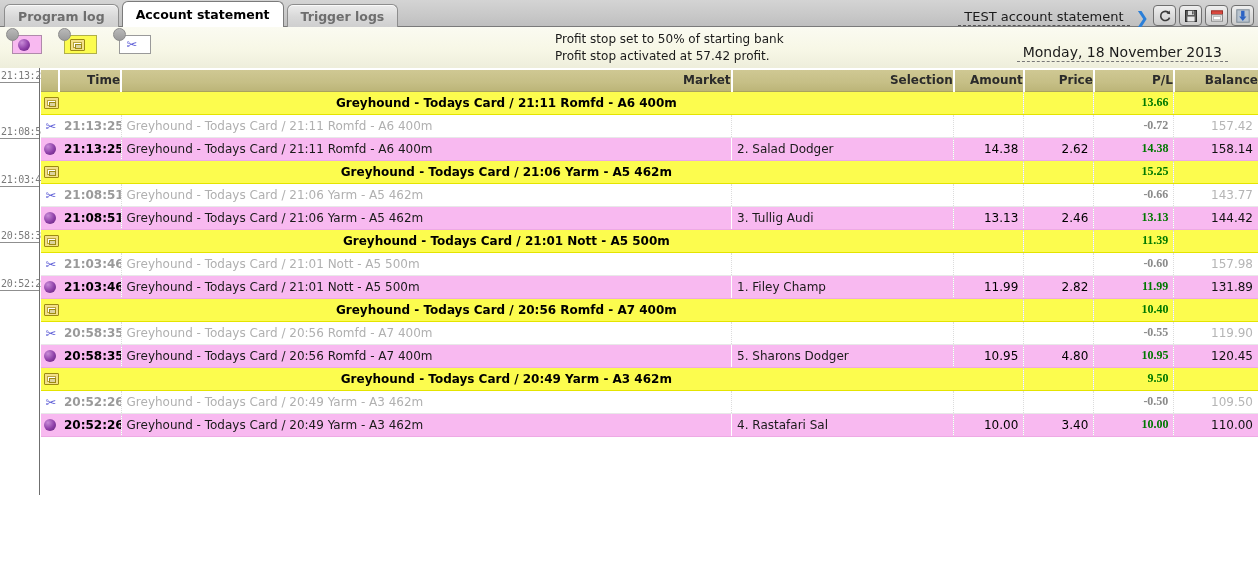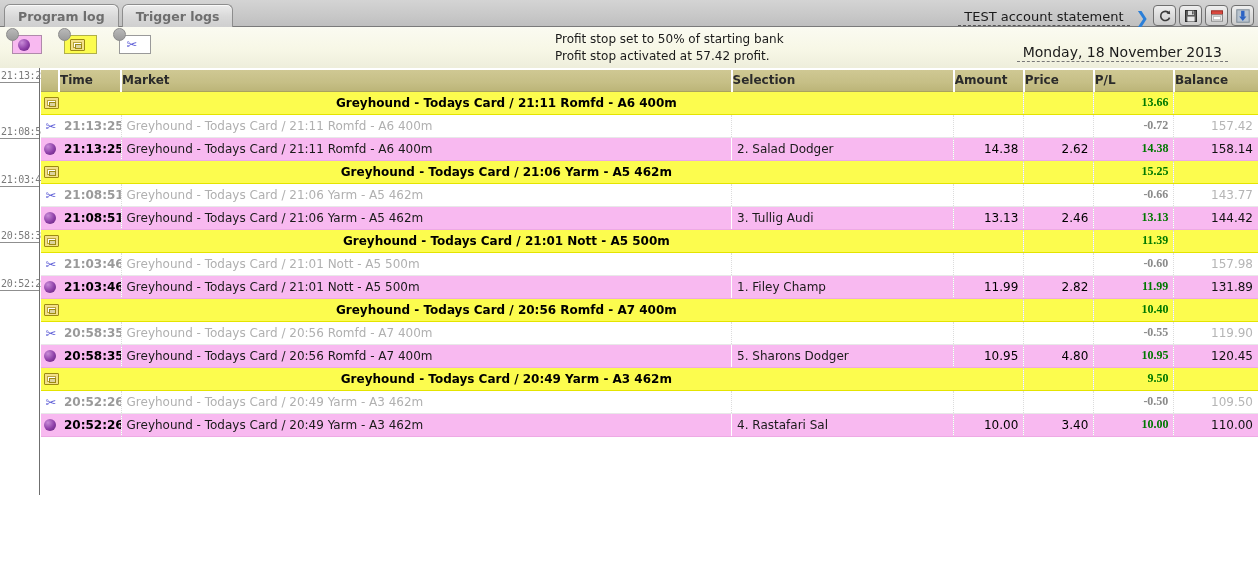--- a/index.html
+++ b/index.html
@@ -115,21 +115,21 @@
 
   
   .grid{position:absolute;left:41px;top:70px;width:1217px;}
   table.stmt{border-collapse:collapse;width:1217px;table-layout:fixed;font-size:12px;}
   table.stmt th{
     height:21px;
     background:linear-gradient(to bottom,#cfc893 0%,#c6bf86 60%,#bcb578 100%);
     color:#2b2b2b;font-weight:bold;font-size:12px;
     border-right:2px solid #ffffff;
     border-bottom:1px solid #a9a25f;
-    text-align:left;padding:0;
+    text-align:right;padding:0;
     box-sizing:border-box;
     margin-top:16px;
   }
   table.stmt th:last-child{border-right:none;}
   table.stmt td{
     height:23px;padding:0 5px;
     border-bottom:1px solid #e8e8e8;
     border-right:1px dotted #dcdcdc;
     box-sizing:border-box;white-space:nowrap;overflow:hidden;
   }
@@ -187,20 +187,21 @@
   }
 </style>
 </head>
 <body>
 
 <div class="app">
 
   <div class="tabbar">
     <div class="tabs" id="tabs">
         <div class="tab">Program log</div>
+        <div class="tab active">Account statement</div>
         <div class="tab">Trigger logs</div>
       </div>
 
     <div class="tabbar-right">
       <span class="test-title">TEST account statement</span>
       <span class="chev">❯</span>
 
       <div class="tbtn">
         <svg width="14" height="14" viewBox="0 0 14 14">
           <path d="M11 4.2A4.6 4.6 0 1 0 11.6 8.6" fill="none" stroke="#3a3a3a" stroke-width="1.6"></path>

